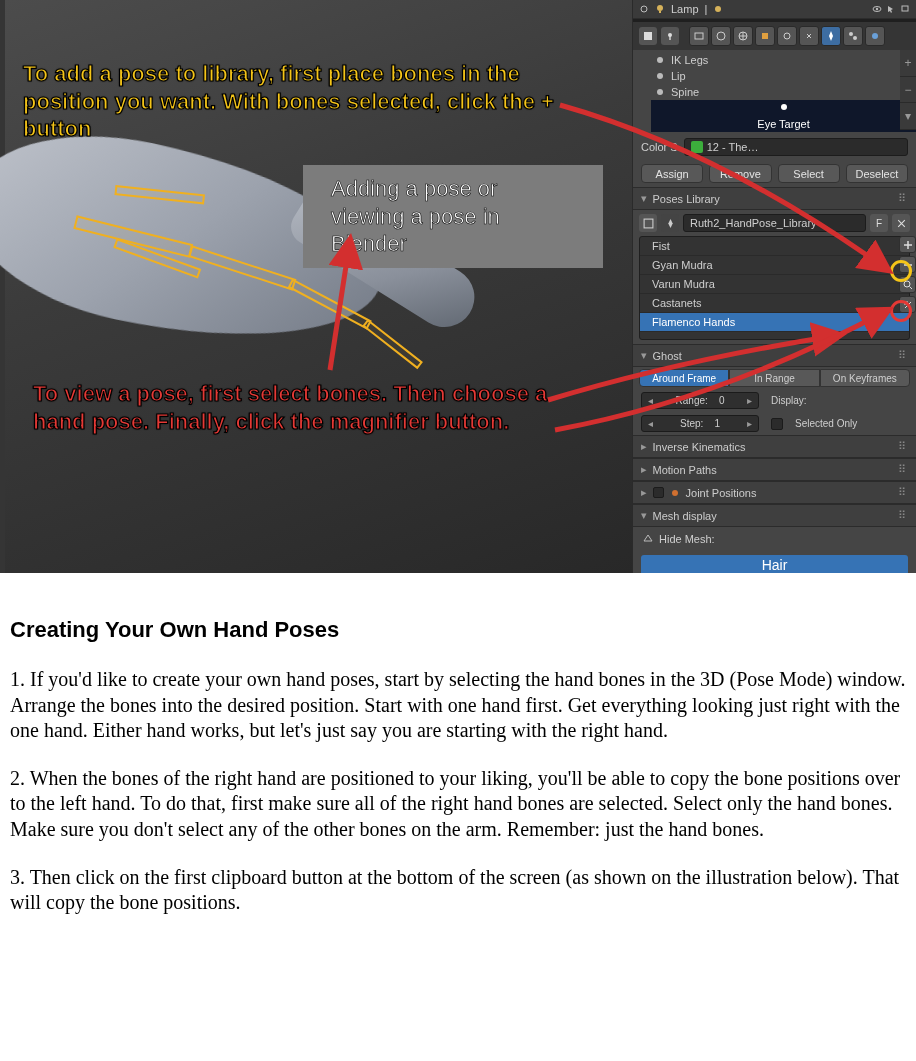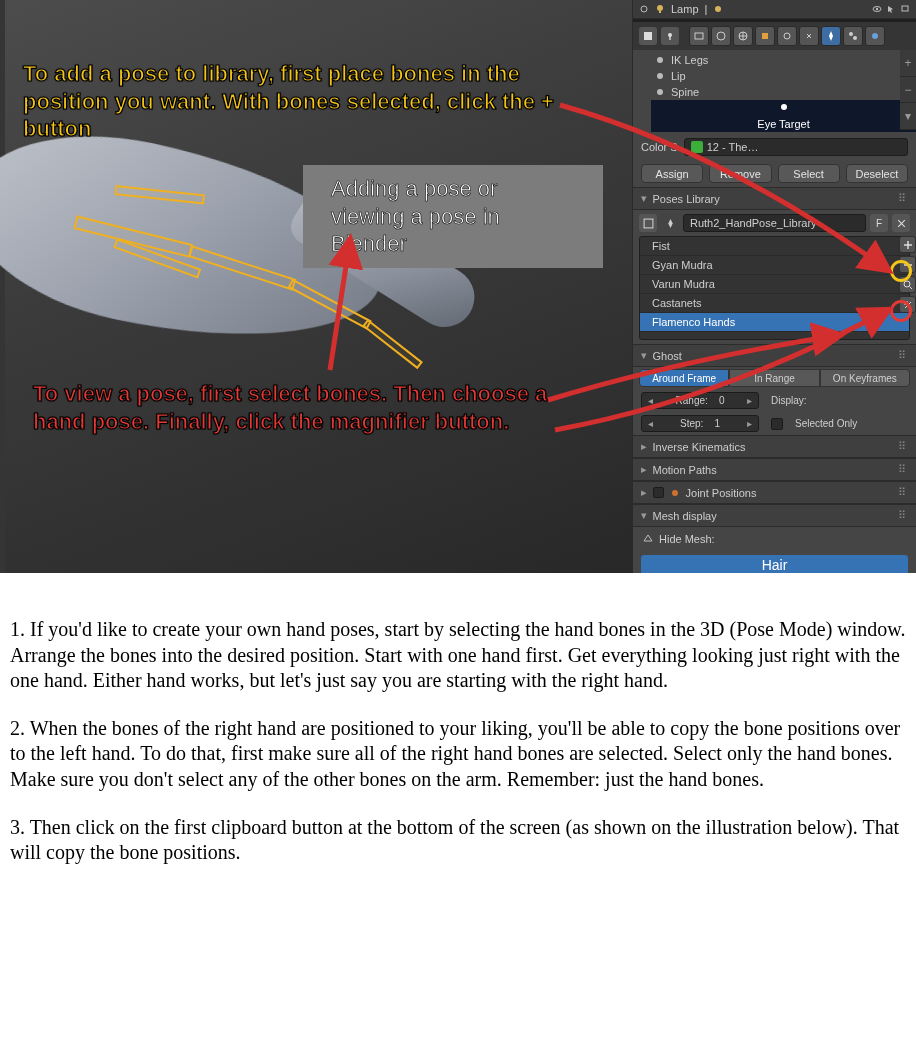--- a/index.html
+++ b/index.html
@@ -433,16 +433,17 @@
 
     <path d="M330 370 L350 240" stroke="#d32f2f" stroke-width="5" fill="none" marker-end="url(#ah-red)"></path>
 
     <path d="M548 400 Q680 360 840 335" stroke="#d32f2f" stroke-width="5" fill="none" marker-end="url(#ah-red)"></path>
 
     <path d="M555 430 Q720 400 888 310" stroke="#d32f2f" stroke-width="5" fill="none" marker-end="url(#ah-red)"></path>
   </svg>
 </div>
 
 <div class="doc">
+  <h2>Creating Your Own Hand Poses</h2>
   <p>1. If you'd like to create your own hand poses, start by selecting the hand bones in the 3D (Pose Mode) window.  Arrange the bones into the desired position.  Start with one hand first.  Get everything looking just right with the one hand.  Either hand works, but let's just say you are starting with the right hand.</p>
   <p>2. When the bones of the right hand are positioned to your liking, you'll be able to copy the bone positions over to the left hand.  To do that, first make sure all of the right hand bones are selected.  Select only the hand bones.  Make sure you don't select any of the other bones on the arm.  Remember: just the hand bones.</p>
   <p>3. Then click on the first clipboard button at the bottom of the screen (as shown on the illustration below).  That will copy the bone positions.</p>
 </div>
 
 </body></html>

